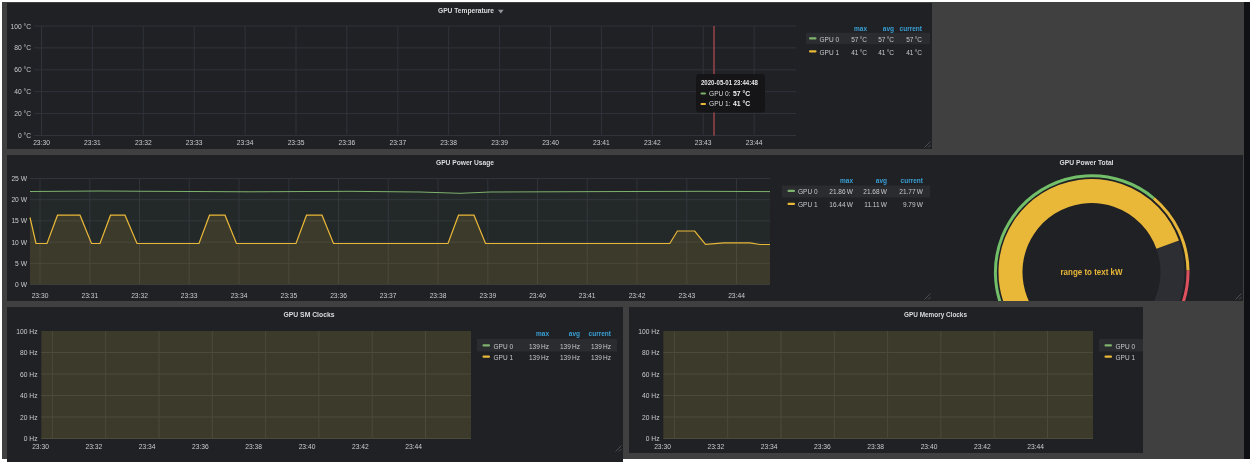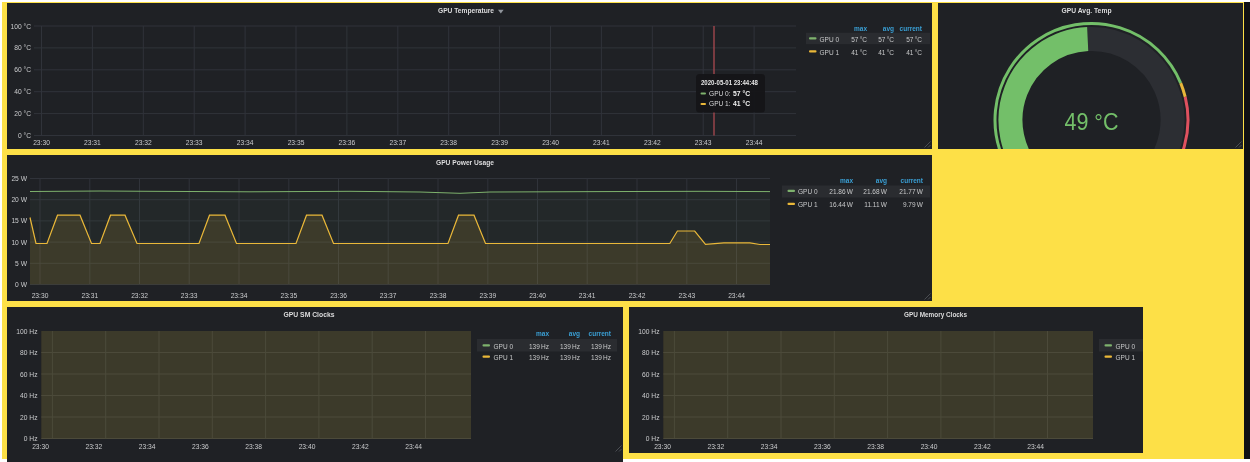--- a/index.html
+++ b/index.html
@@ -1,15 +1,15 @@
 <!DOCTYPE html>
 <html><head><meta charset="utf-8"><style>
 html,body{margin:0;padding:0;background:#ffffff;width:1250px;height:462px;overflow:hidden}
 *{font-family:"Liberation Sans",sans-serif}
-#dash{position:absolute;left:2px;top:2px;width:1248px;height:457px;background:#fde047}
+#dash{position:absolute;left:2px;top:2px;width:1248px;height:457px;background:#404040}
 .panel{position:absolute;background:#1f2125;overflow:hidden}
 svg text{font-family:"Liberation Sans",sans-serif}
 </style></head><body>
 <div id="dash">
     <div style="position:absolute;right:0;top:0;width:6px;height:457px;background:#101114"></div>
 <div class="panel" style="left:5px;top:1px;width:925px;height:146px"><svg width="925" height="146" viewBox="0 0 925 146">
         <text x="459" y="10" text-anchor="middle" font-size="7.5" font-weight="bold" fill="#dcdcdd" textLength="56" lengthAdjust="spacingAndGlyphs">GPU Temperature</text>
         <path d="M 491 6.8 L 496.6 6.8 L 493.8 10.4 Z" fill="#90959c"></path>
 <line x1="27" y1="23" x2="789" y2="23" stroke="#30333a" stroke-width="1"></line>
         <line x1="27" y1="44.9" x2="789" y2="44.9" stroke="#30333a" stroke-width="1"></line>
@@ -74,32 +74,21 @@
 <rect x="693.5" y="89.6" width="5.5" height="2" rx="1" fill="#7eb26d"></rect>
 <text x="702" y="92.8" font-size="6.6" fill="#d8d9da">GPU 0:</text>
 <text x="726" y="92.8" font-size="6.8" font-weight="bold" fill="#f0f0f0">57 °C</text>
 <rect x="693.5" y="100.1" width="5.5" height="2" rx="1" fill="#eab839"></rect>
 <text x="702" y="103.3" font-size="6.6" fill="#d8d9da">GPU 1:</text>
 <text x="726" y="103.3" font-size="6.8" font-weight="bold" fill="#f0f0f0">41 °C</text>
 </g>
         <line x1="917.5" y1="144.5" x2="923.5" y2="138.5" stroke="#4a4d52" stroke-width="1"></line>
         <line x1="921" y1="144.5" x2="923.5" y2="142" stroke="#4a4d52" stroke-width="1"></line>
       </svg></div>
-<div class="panel" style="left:936px;top:1px;width:305px;height:146px"><svg width="305" height="146" viewBox="0 0 305 146">
-        <text x="148.5" y="10" text-anchor="middle" font-size="7.5" font-weight="bold" fill="#dcdcdd" textLength="50" lengthAdjust="spacingAndGlyphs">GPU Avg. Temp</text>
-<path d="M 149.7 36.1 A 81 81 0 0 1 210.8 174.3" stroke="#2c2e33" stroke-width="24" fill="none"></path>
-<path d="M 96.2 174.3 A 81 81 0 0 1 149.7 36.1" stroke="#73bf69" stroke-width="24" fill="none"></path>
-<path d="M 85.3 185.2 A 96.5 96.5 0 1 1 242.7 80.1" stroke="#73bf69" stroke-width="3" fill="none"></path>
-<path d="M 242.7 80.1 A 96.5 96.5 0 0 1 247.2 93.9" stroke="#e7b63a" stroke-width="3" fill="none"></path>
-<path d="M 247.2 93.9 A 96.5 96.5 0 0 1 221.7 185.2" stroke="#e0515f" stroke-width="3" fill="none"></path>
-<text x="153.5" y="126.5" text-anchor="middle" font-size="24.5" fill="#73bf69" textLength="54" lengthAdjust="spacingAndGlyphs">49 °C</text>
-        <line x1="297.5" y1="144.5" x2="303.5" y2="138.5" stroke="#4a4d52" stroke-width="1"></line>
-        <line x1="301" y1="144.5" x2="303.5" y2="142" stroke="#4a4d52" stroke-width="1"></line>
-      </svg></div>
-<div class="panel" style="left:5px;top:153px;width:925px;height:146px"><svg width="925" height="146" viewBox="0 0 925 146">
+<div class="panel" style="left:5px;top:153px;width:1041px;height:146px"><svg width="925" height="146" viewBox="0 0 925 146">
         <text x="458" y="10" text-anchor="middle" font-size="7.5" font-weight="bold" fill="#dcdcdd" textLength="58" lengthAdjust="spacingAndGlyphs">GPU Power Usage</text>
 <line x1="23" y1="23.5" x2="763" y2="23.5" stroke="#30333a" stroke-width="1"></line>
         <line x1="23" y1="44.7" x2="763" y2="44.7" stroke="#30333a" stroke-width="1"></line>
         <line x1="23" y1="65.9" x2="763" y2="65.9" stroke="#30333a" stroke-width="1"></line>
         <line x1="23" y1="87.1" x2="763" y2="87.1" stroke="#30333a" stroke-width="1"></line>
         <line x1="23" y1="108.3" x2="763" y2="108.3" stroke="#30333a" stroke-width="1"></line>
         <line x1="23" y1="129.5" x2="763" y2="129.5" stroke="#30333a" stroke-width="1"></line>
 <line x1="33" y1="23.5" x2="33" y2="129.5" stroke="#30333a" stroke-width="1"></line>
         <line x1="82.8" y1="23.5" x2="82.8" y2="129.5" stroke="#30333a" stroke-width="1"></line>
         <line x1="132.5" y1="23.5" x2="132.5" y2="129.5" stroke="#30333a" stroke-width="1"></line>
@@ -150,20 +139,31 @@
         <text x="880" y="39" text-anchor="end" font-size="6.5" fill="#c8c9ca">21.68 W</text>
         <text x="916" y="39" text-anchor="end" font-size="6.5" fill="#c8c9ca">21.77 W</text>
         <rect x="780.5" y="47.8" width="7.5" height="2.2" rx="1" fill="#eab839"></rect>
         <text x="791" y="52" font-size="6.5" fill="#c8c9ca">GPU 1</text>
         <text x="846" y="52" text-anchor="end" font-size="6.5" fill="#c8c9ca">16.44 W</text>
         <text x="880" y="52" text-anchor="end" font-size="6.5" fill="#c8c9ca">11.11 W</text>
         <text x="916" y="52" text-anchor="end" font-size="6.5" fill="#c8c9ca">9.79 W</text>
         <line x1="917.5" y1="144.5" x2="923.5" y2="138.5" stroke="#4a4d52" stroke-width="1"></line>
         <line x1="921" y1="144.5" x2="923.5" y2="142" stroke="#4a4d52" stroke-width="1"></line>
       </svg></div>
+<div class="panel" style="left:936px;top:153px;width:305px;height:146px"><svg width="305" height="146" viewBox="0 0 305 146">
+        <text x="148.5" y="10" text-anchor="middle" font-size="7.5" font-weight="bold" fill="#dcdcdd" textLength="54" lengthAdjust="spacingAndGlyphs">GPU Power Total</text>
+<path d="M 229.7 89.6 A 81 81 0 0 1 210.8 174.3" stroke="#2c2e33" stroke-width="24" fill="none"></path>
+<path d="M 96.2 174.3 A 81 81 0 1 1 229.7 89.6" stroke="#eab839" stroke-width="24" fill="none"></path>
+<path d="M 85.3 185.2 A 96.5 96.5 0 0 1 215.8 43.3" stroke="#73bf69" stroke-width="3" fill="none"></path>
+<path d="M 215.8 43.3 A 96.5 96.5 0 0 1 250 115.5" stroke="#e7b63a" stroke-width="3" fill="none"></path>
+<path d="M 250 115.5 A 96.5 96.5 0 0 1 221.7 185.2" stroke="#e0515f" stroke-width="3" fill="none"></path>
+<text x="153.5" y="119.5" text-anchor="middle" font-size="8.5" font-weight="bold" fill="#eab839" textLength="62" lengthAdjust="spacingAndGlyphs">range to text kW</text>
+        <line x1="297.5" y1="144.5" x2="303.5" y2="138.5" stroke="#4a4d52" stroke-width="1"></line>
+        <line x1="301" y1="144.5" x2="303.5" y2="142" stroke="#4a4d52" stroke-width="1"></line>
+      </svg></div>
 <div class="panel" style="left:5px;top:305px;width:616px;height:165px"><svg width="616" height="146" viewBox="0 0 616 146">
         <text x="302" y="10" text-anchor="middle" font-size="7.5" font-weight="bold" fill="#dcdcdd" textLength="51" lengthAdjust="spacingAndGlyphs">GPU SM Clocks</text>
 <rect x="34.3" y="24" width="429.7" height="107.5" fill="#7eb26d" fill-opacity="0.05"></rect>
 <rect x="34.3" y="24" width="429.7" height="107.5" fill="#eab839" fill-opacity="0.13"></rect>
 <line x1="34.3" y1="45.5" x2="464" y2="45.5" stroke="#4c4a3a" stroke-width="1"></line>
         <line x1="34.3" y1="67" x2="464" y2="67" stroke="#4c4a3a" stroke-width="1"></line>
         <line x1="34.3" y1="88.5" x2="464" y2="88.5" stroke="#4c4a3a" stroke-width="1"></line>
         <line x1="34.3" y1="110" x2="464" y2="110" stroke="#4c4a3a" stroke-width="1"></line>
         <line x1="34.3" y1="131.5" x2="464" y2="131.5" stroke="#4c4a3a" stroke-width="1"></line>
 <line x1="45.4" y1="24" x2="45.4" y2="131.5" stroke="#4c4a3a" stroke-width="1"></line>

